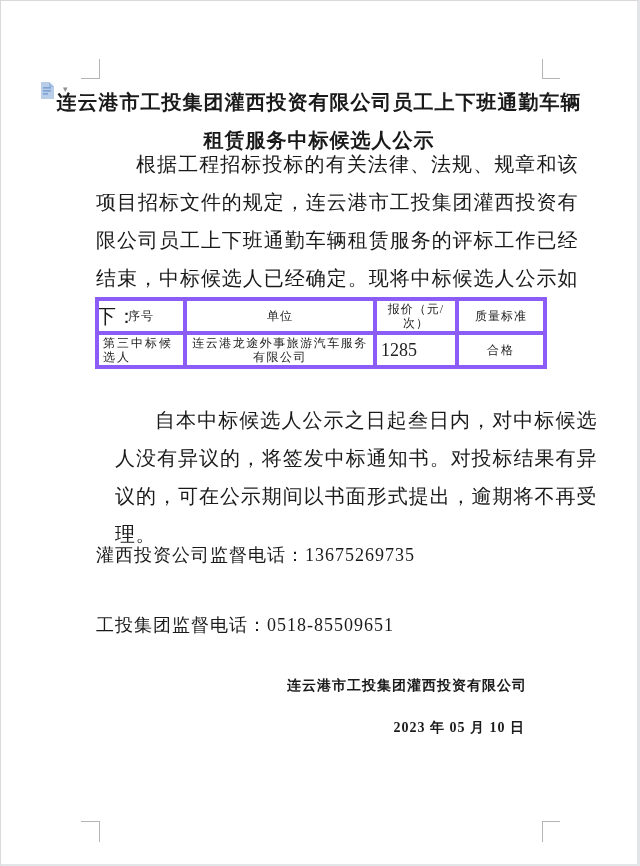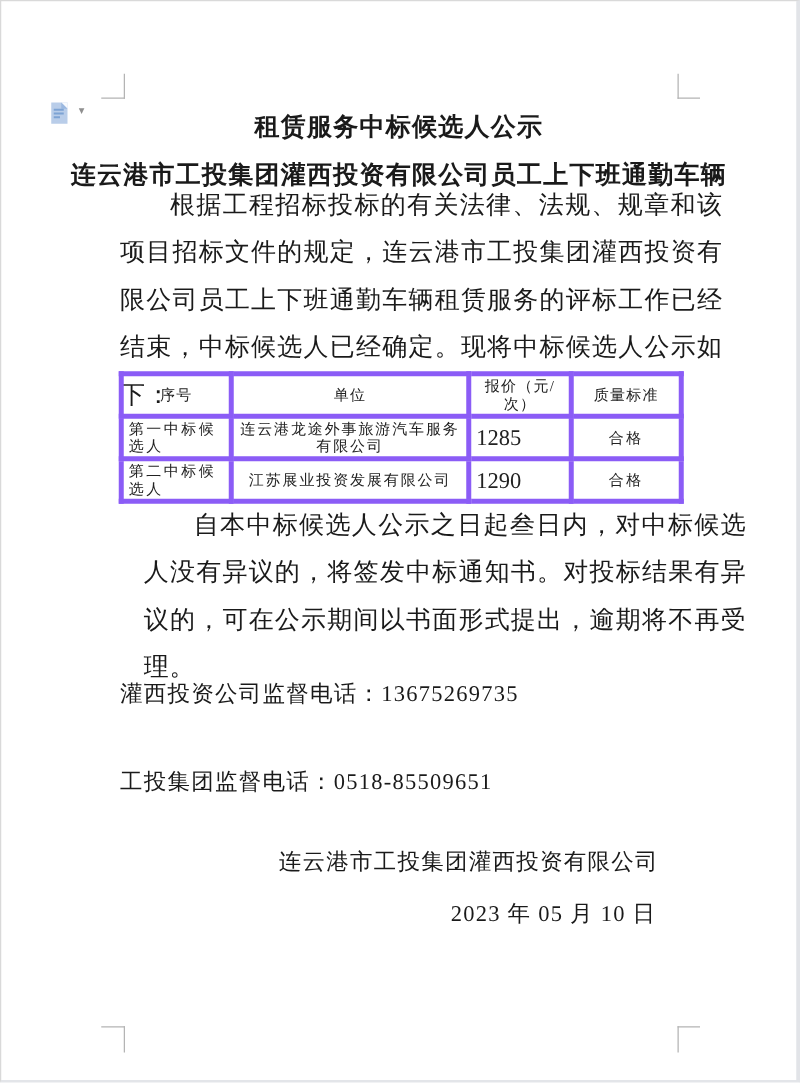--- a/index.html
+++ b/index.html
@@ -63,21 +63,21 @@
   .bid-table th { text-align: center; letter-spacing: 1px; }
   .cell-rank    { text-align: left; padding-left: 6px; letter-spacing: 2px; }
   .cell-company { text-align: center; letter-spacing: 1.5px; }
   .cell-price   { text-align: left; font-size: 18px; }
   .cell-quality { text-align: center; letter-spacing: 2px; }
 
   .line { position: absolute; left: 95px; font-size: 18px; letter-spacing: 1px; white-space: nowrap; }
   .phone-guanxi { top: 542px; }
   .phone-group  { top: 612px; }
 
-  .sig { position: absolute; right: 110px; font-size: 18px; letter-spacing: 1px; white-space: nowrap; text-align: left; }
+  .sig { position: absolute; right: 110px; font-size: 14px; letter-spacing: 1px; white-space: nowrap; text-align: left; font-weight: bold; }
   .sig-company { top: 676px; }
   .sig-date    { top: 718px; right: 112px; }
 </style>
 </head>
 <body>
 
 <div class="crop crop-tl"></div>
 <div class="crop crop-tr"></div>
 <div class="crop crop-bl"></div>
 <div class="crop crop-br"></div>
@@ -90,22 +90,22 @@
       <path d="M10 1 L10 6 L15 6 Z" fill="#9bb8e0"></path>
       <rect x="4" y="6" width="8" height="1.6" fill="#7da3d4"></rect>
       <rect x="4" y="9" width="8" height="1.6" fill="#7da3d4"></rect>
       <rect x="4" y="12" width="5" height="1.6" fill="#7da3d4"></rect>
     </svg>
   </span>
   <span class="arrow">▾</span>
 </div>
 
 <div class="doc-title">
+  <div>连云港市工投集团灌西投资有限公司员工上下班通勤车辆</div>
   <div>租赁服务中标候选人公示</div>
-  <div>连云港市工投集团灌西投资有限公司员工上下班通勤车辆</div>
 </div>
 
 <div class="para para-intro">根据工程招标投标的有关法律、法规、规章和该项目招标文件的规定，连云港市工投集团灌西投资有限公司员工上下班通勤车辆租赁服务的评标工作已经结束，中标候选人已经确定。现将中标候选人公示如下：</div>
 
 <table class="bid-table">
   <colgroup>
     <col style="width:88px">
       <col style="width:190px">
       <col style="width:82px">
       <col style="width:88px">
@@ -113,29 +113,23 @@
   <thead>
     <tr>
       <th>序号</th>
       <th>单位</th>
       <th>报价（元/次）</th>
       <th>质量标准</th>
     </tr>
   </thead>
   <tbody>
     <tr class="row-tall">
-      <td class="cell-rank">第一中标候选人</td>
+      <td class="cell-rank">第三中标候选人</td>
       <td class="cell-company">连云港龙途外事旅游汽车服务有限公司</td>
       <td class="cell-price">1285</td>
-      <td class="cell-quality">合格</td>
-    </tr>
-    <tr class="row-std">
-      <td class="cell-rank">第二中标候选人</td>
-      <td class="cell-company">江苏展业投资发展有限公司</td>
-      <td class="cell-price">1290</td>
       <td class="cell-quality">合格</td>
     </tr>
   </tbody>
 </table>
 
 <div class="para para-objection">自本中标候选人公示之日起叁日内，对中标候选人没有异议的，将签发中标通知书。对投标结果有异议的，可在公示期间以书面形式提出，逾期将不再受理。</div>
 
 <div class="line phone-guanxi">灌西投资公司监督电话：13675269735</div>
 <div class="line phone-group">工投集团监督电话：0518-85509651</div>
 

